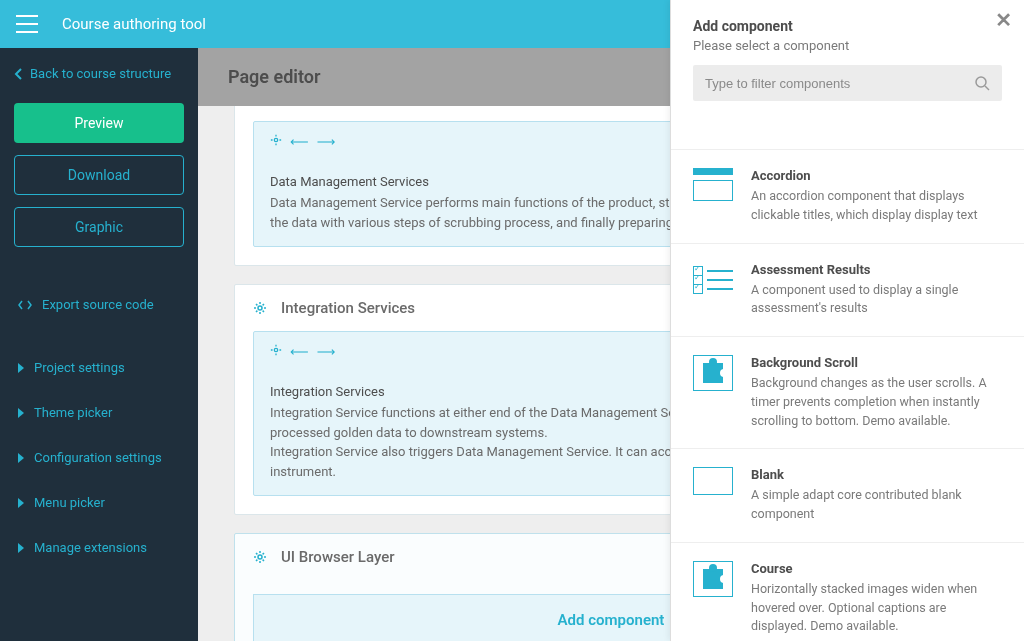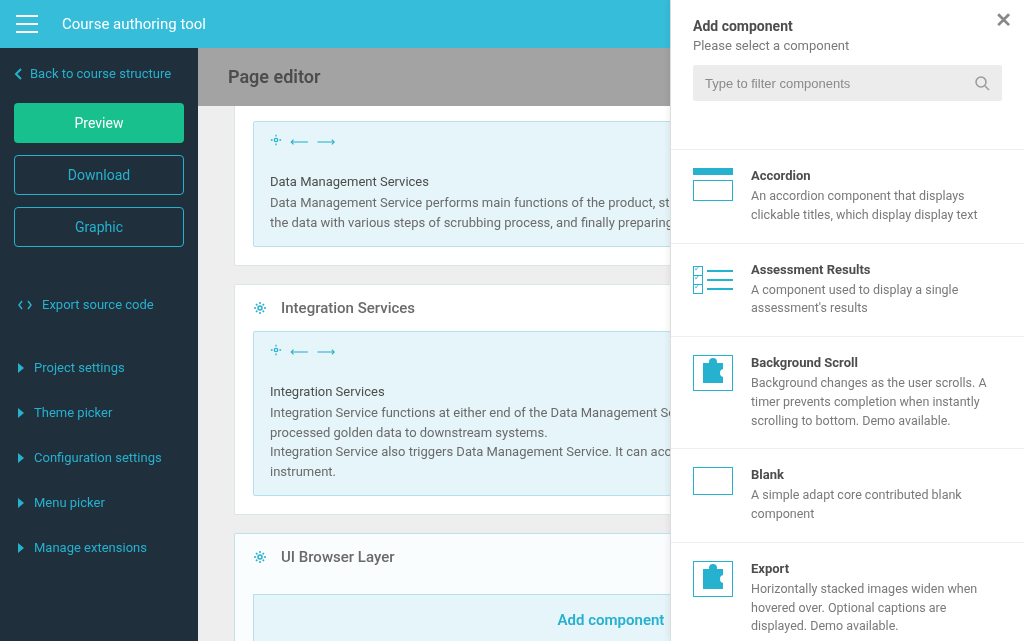--- a/index.html
+++ b/index.html
@@ -426,21 +426,21 @@
         <div class="comp-name">Blank</div>
         <div class="comp-desc">A simple adapt core contributed blank component</div>
       </div>
     </div>
 
     <div class="comp-item">
       <div class="comp-icon">
           <div class="puzzle-shape"></div>
         </div>
       <div class="comp-text">
-        <div class="comp-name">Export</div>
+        <div class="comp-name">Course</div>
         <div class="comp-desc">Horizontally stacked images widen when hovered over. Optional captions are displayed. Demo available.</div>
       </div>
     </div>
 
     <div class="comp-item">
       
       
     </div>
 
   </div>

